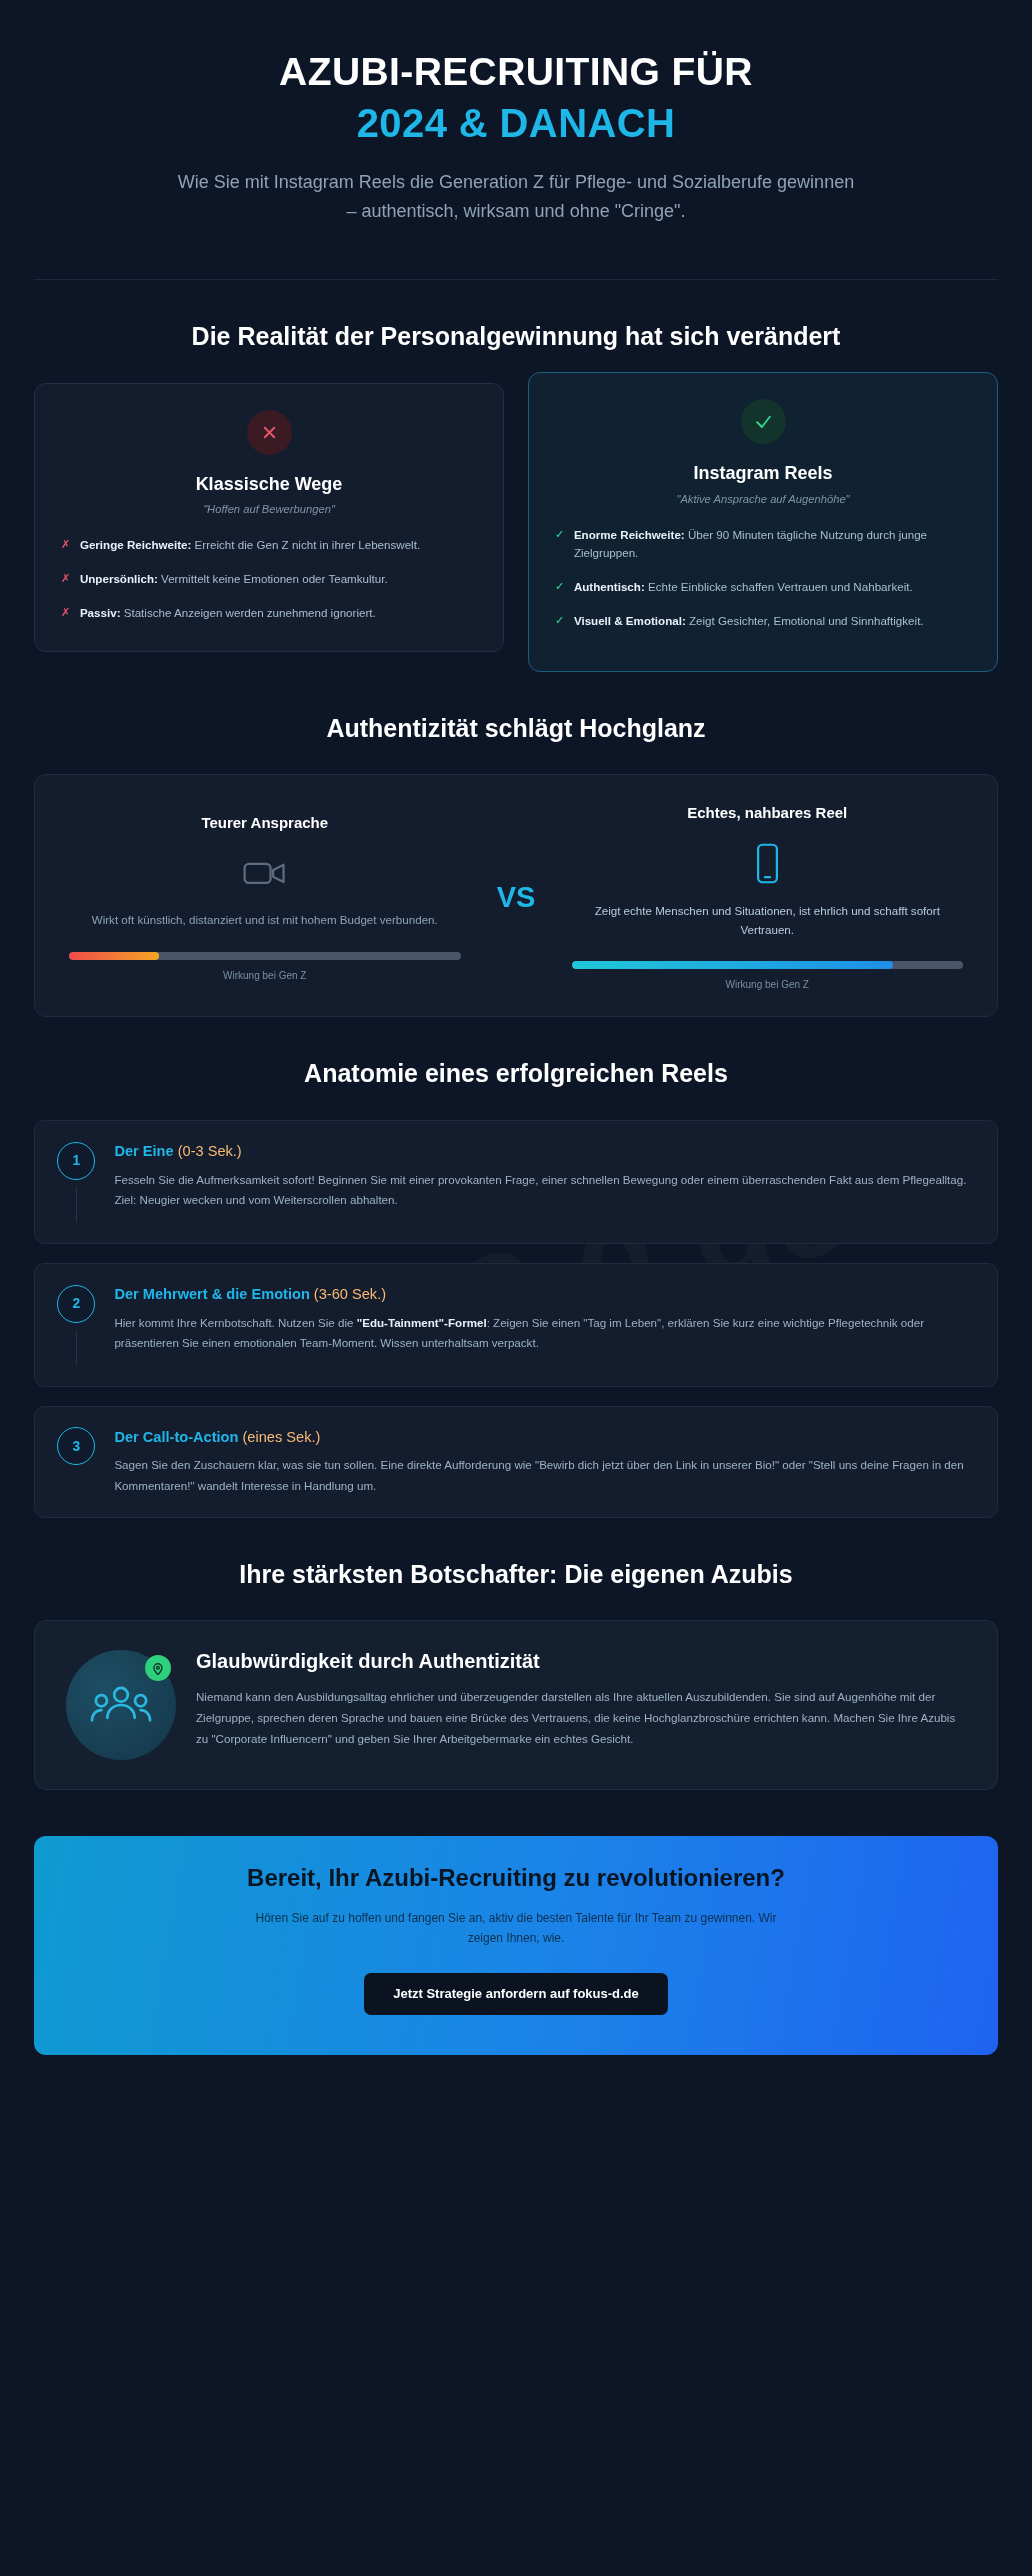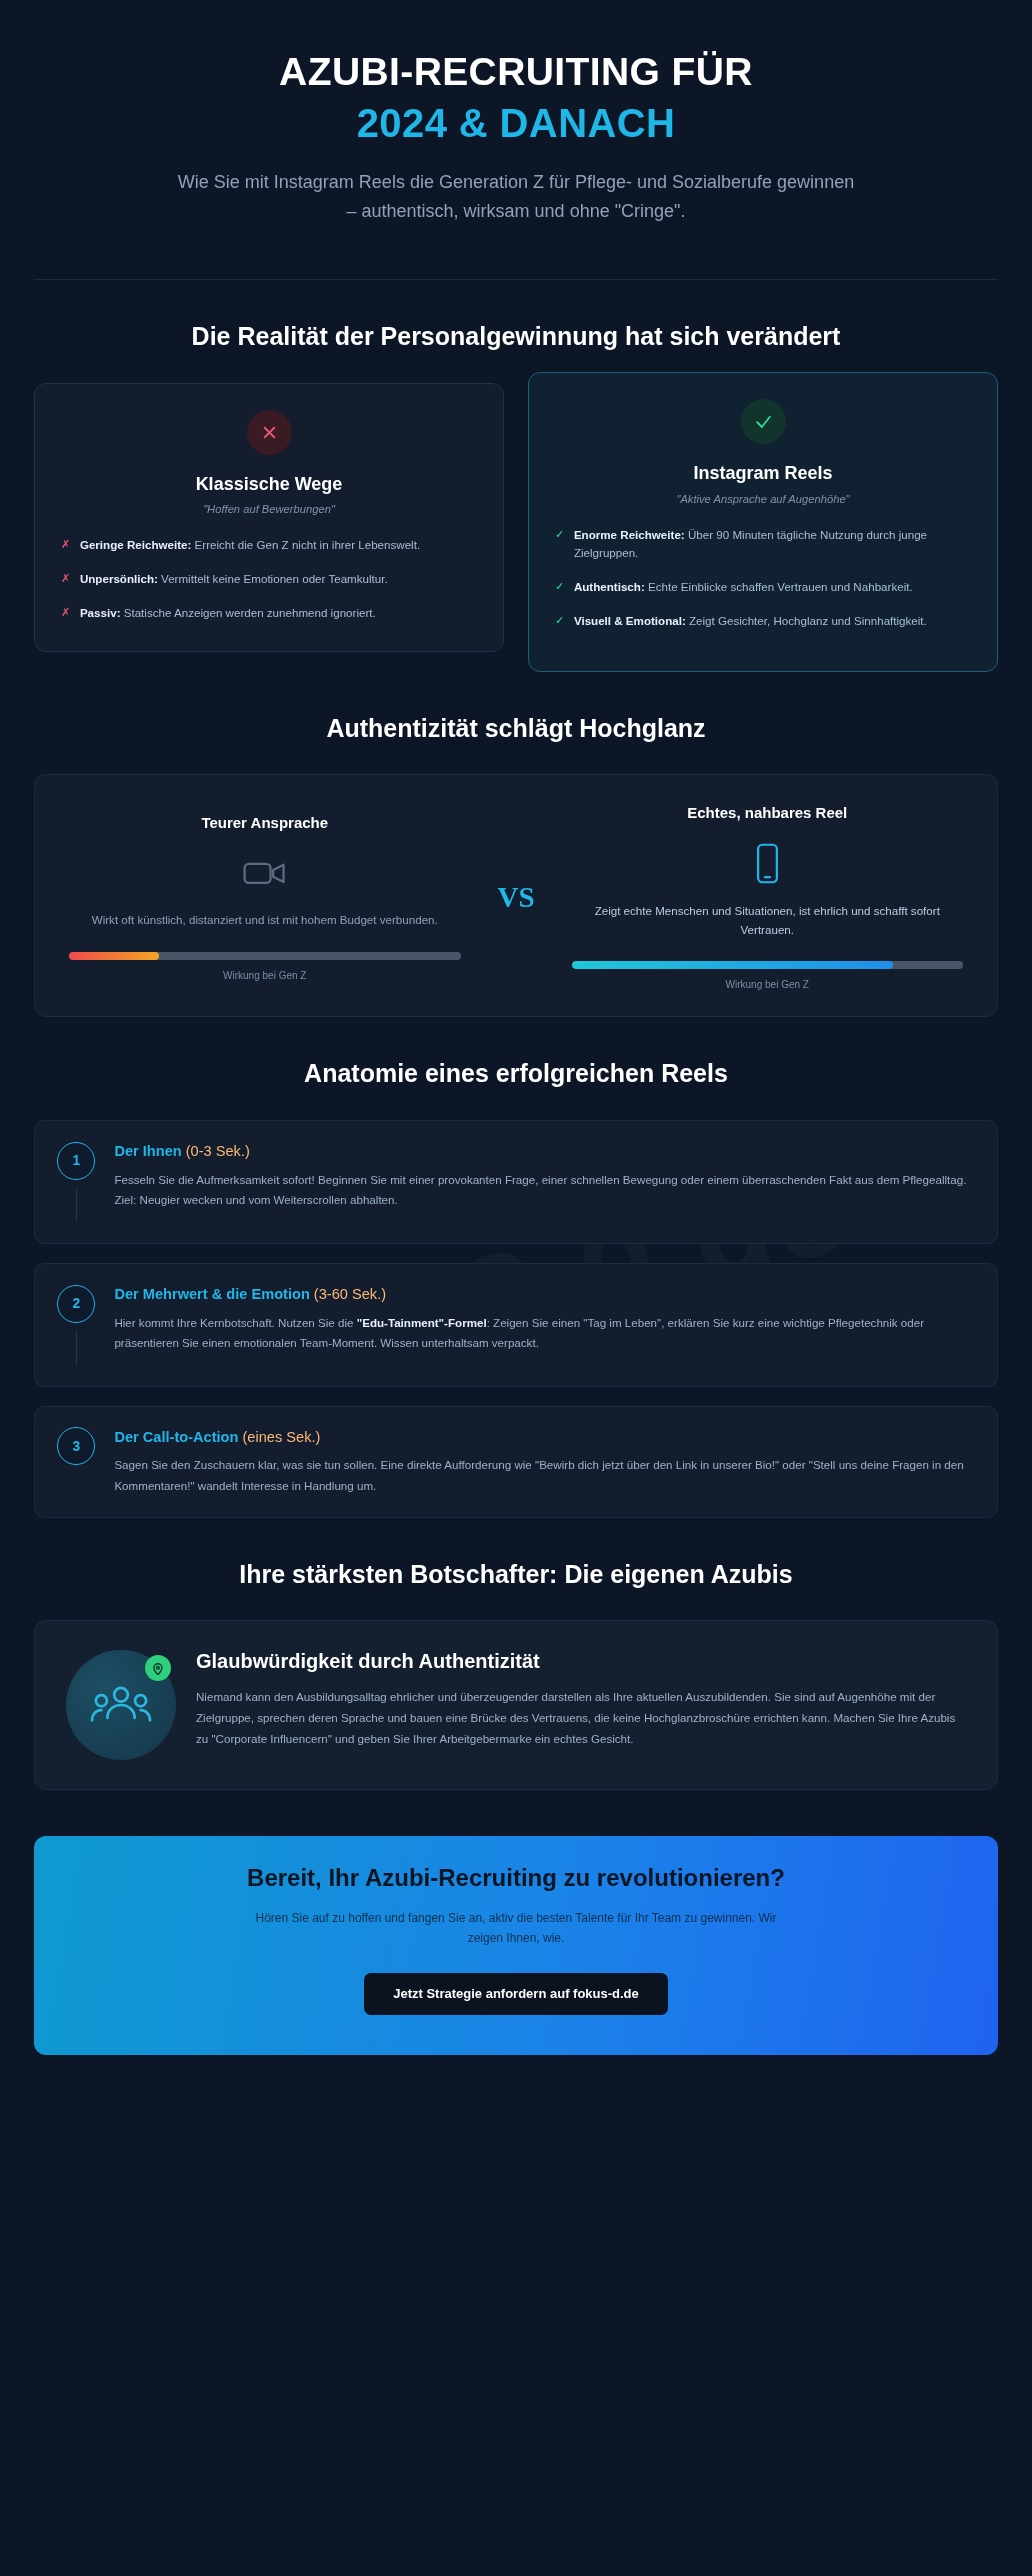--- a/index.html
+++ b/index.html
@@ -174,21 +174,20 @@
   .bar-fill { height: 100%; border-radius: 5.2px; }
   .bar-fill.warm { width: 23%; background: linear-gradient(90deg,#f04b4b,#f5a623); }
   .bar-fill.cool { width: 82%; background: linear-gradient(90deg,#21c8d8,#1f8fe8); }
   .bar-label { font-size: 10px; color: #7b8fa4; }
   .vs-word {
     font-size: 29px;
     font-weight: bold;
     color: #1fb6e8;
     flex: 0 0 77px;
     text-align: center;
-    font-family: Liberation Serif, serif;
   }
 
   
   .step {
     background: #131d2e;
     border: 0.9px solid #1e2c43;
     border-radius: 10.3px;
     padding: 20.6px 26px 20.6px 22.4px;
     display: flex;
     gap: 19px;
@@ -369,21 +368,21 @@
           <li>
             <span class="li-mark green">✓</span>
             <span><b>Enorme Reichweite:</b><span> Über 90 Minuten tägliche Nutzung durch junge Zielgruppen.</span></span>
           </li>
           <li>
             <span class="li-mark green">✓</span>
             <span><b>Authentisch:</b><span> Echte Einblicke schaffen Vertrauen und Nahbarkeit.</span></span>
           </li>
           <li>
             <span class="li-mark green">✓</span>
-            <span><b>Visuell &amp; Emotional:</b><span> Zeigt Gesichter, Hochglanz und Sinnhaftigkeit.</span></span>
+            <span><b>Visuell &amp; Emotional:</b><span> Zeigt Gesichter, Emotional und Sinnhaftigkeit.</span></span>
           </li>
         </ul>
       </div>
 
     </div>
 
     <h2 class="section">Authentizität schlägt Hochglanz</h2>
 
     <div class="vs-panel">
       <div class="vs-col left">
@@ -423,21 +422,21 @@
 
     <div>
 
       <div class="step">
         <div class="step-num-wrap">
           <div class="step-num">1</div>
           <div class="step-line"></div>
         </div>
         <div class="step-body">
           <div class="step-title">
-            <span>Der Ihnen</span><span class="muted"> (0-3 Sek.)</span>
+            <span>Der Eine</span><span class="muted"> (0-3 Sek.)</span>
           </div>
           <div class="step-text">Fesseln Sie die Aufmerksamkeit sofort! Beginnen Sie mit einer provokanten Frage, einer schnellen Bewegung oder einem überraschenden Fakt aus dem Pflegealltag. Ziel: Neugier wecken und vom Weiterscrollen abhalten.</div>
         </div>
       </div>
 
       <div class="step">
         <div class="step-num-wrap">
           <div class="step-num">2</div>
           <div class="step-line"></div>
         </div>

